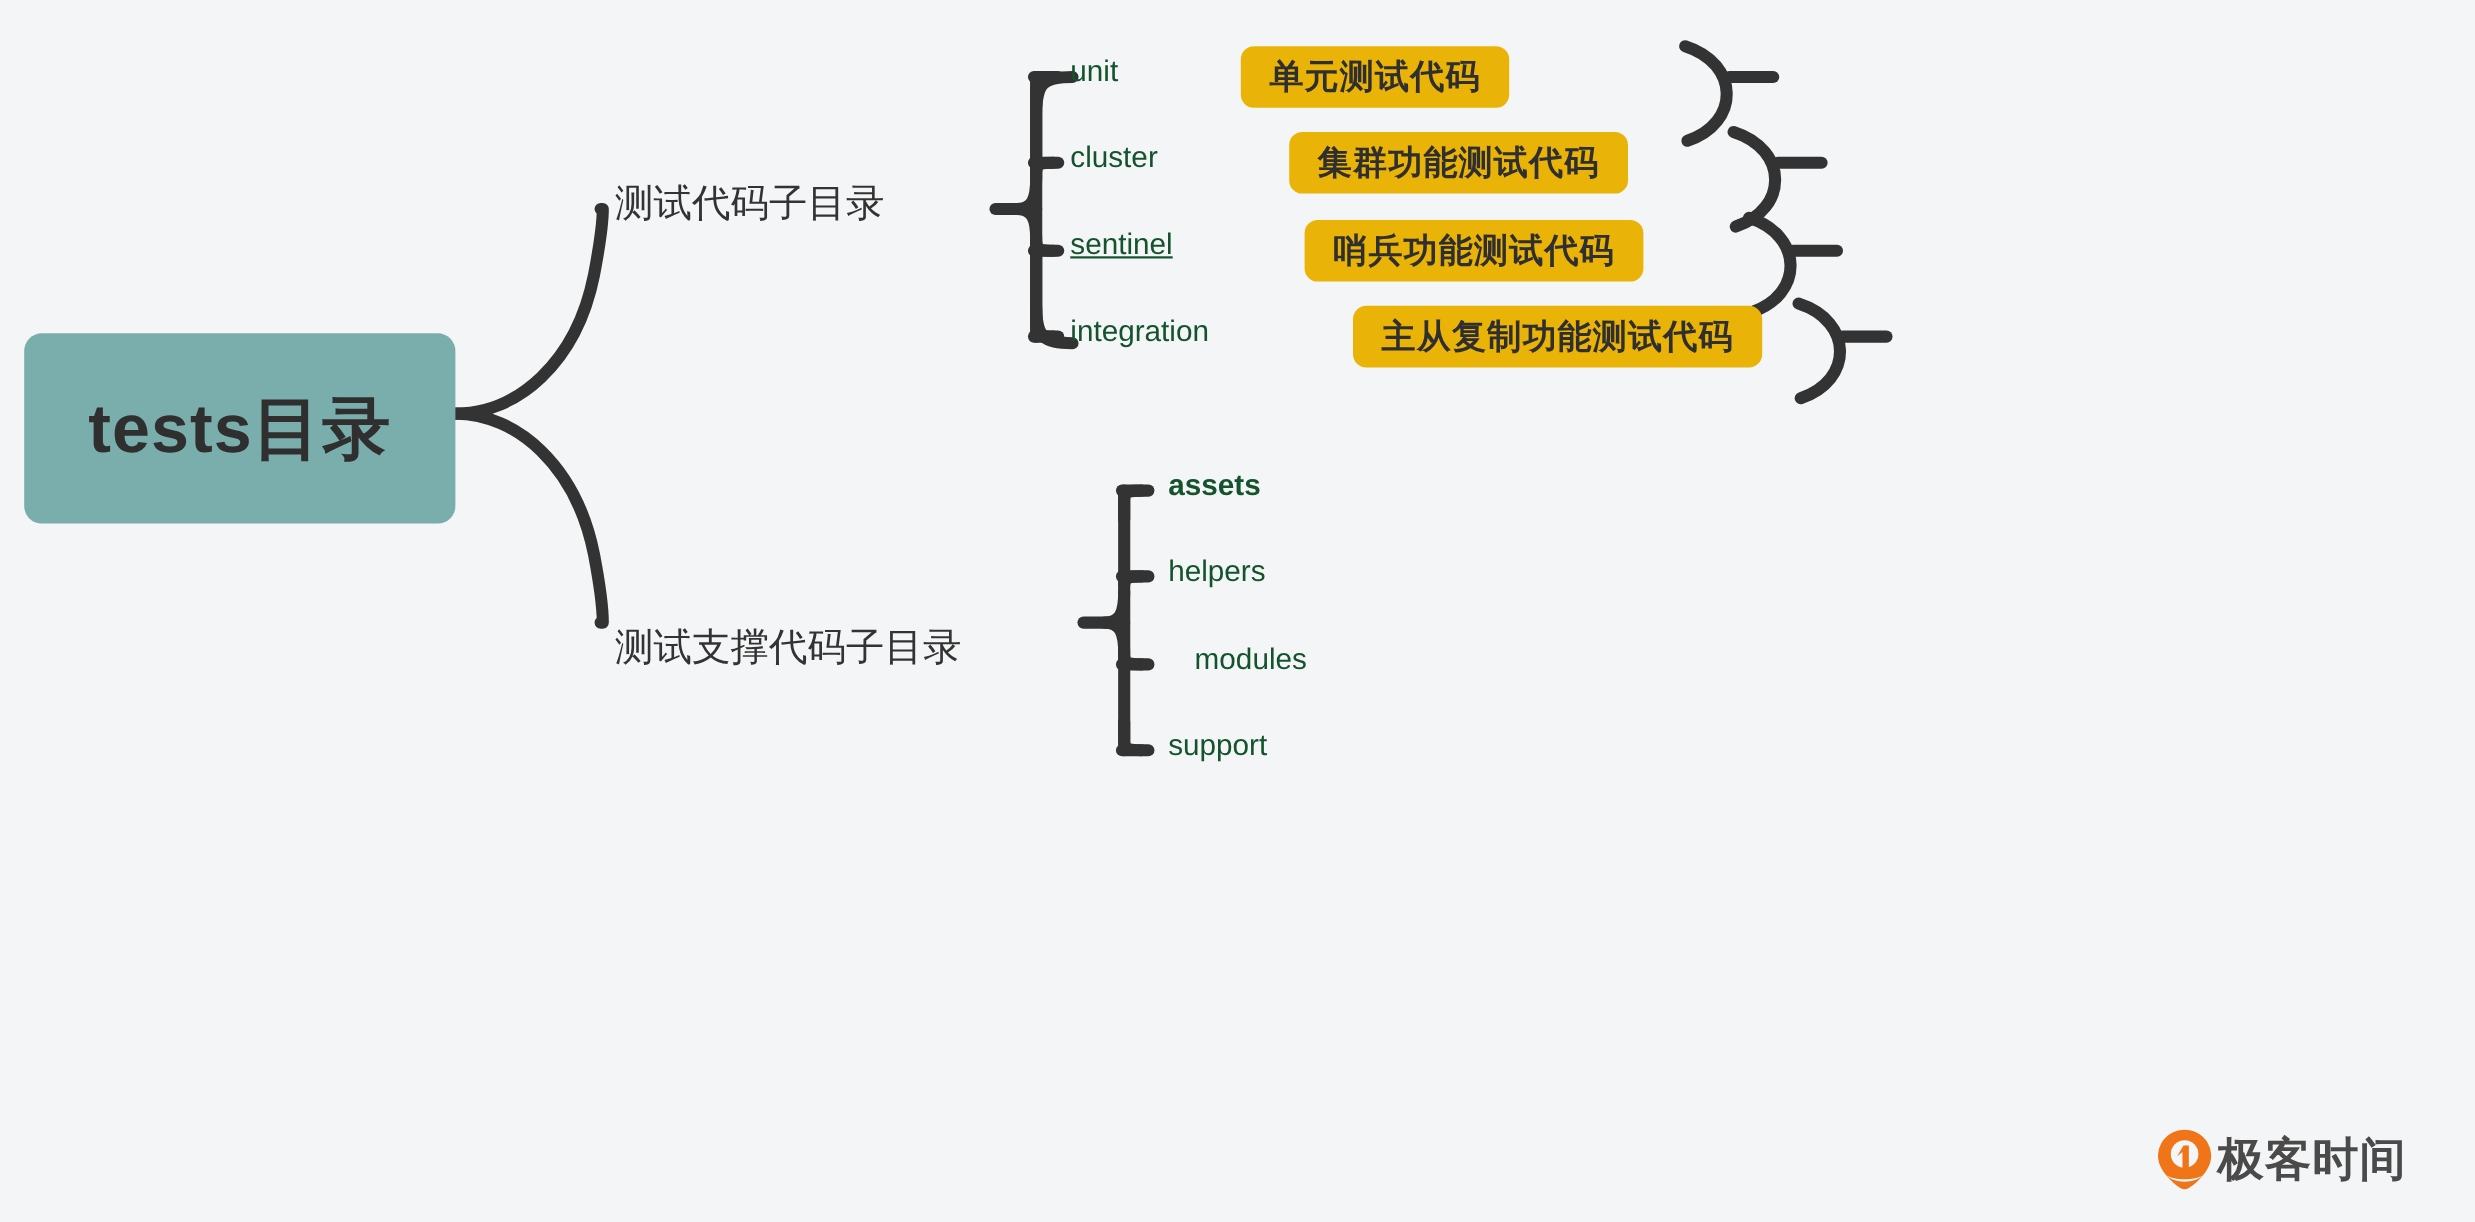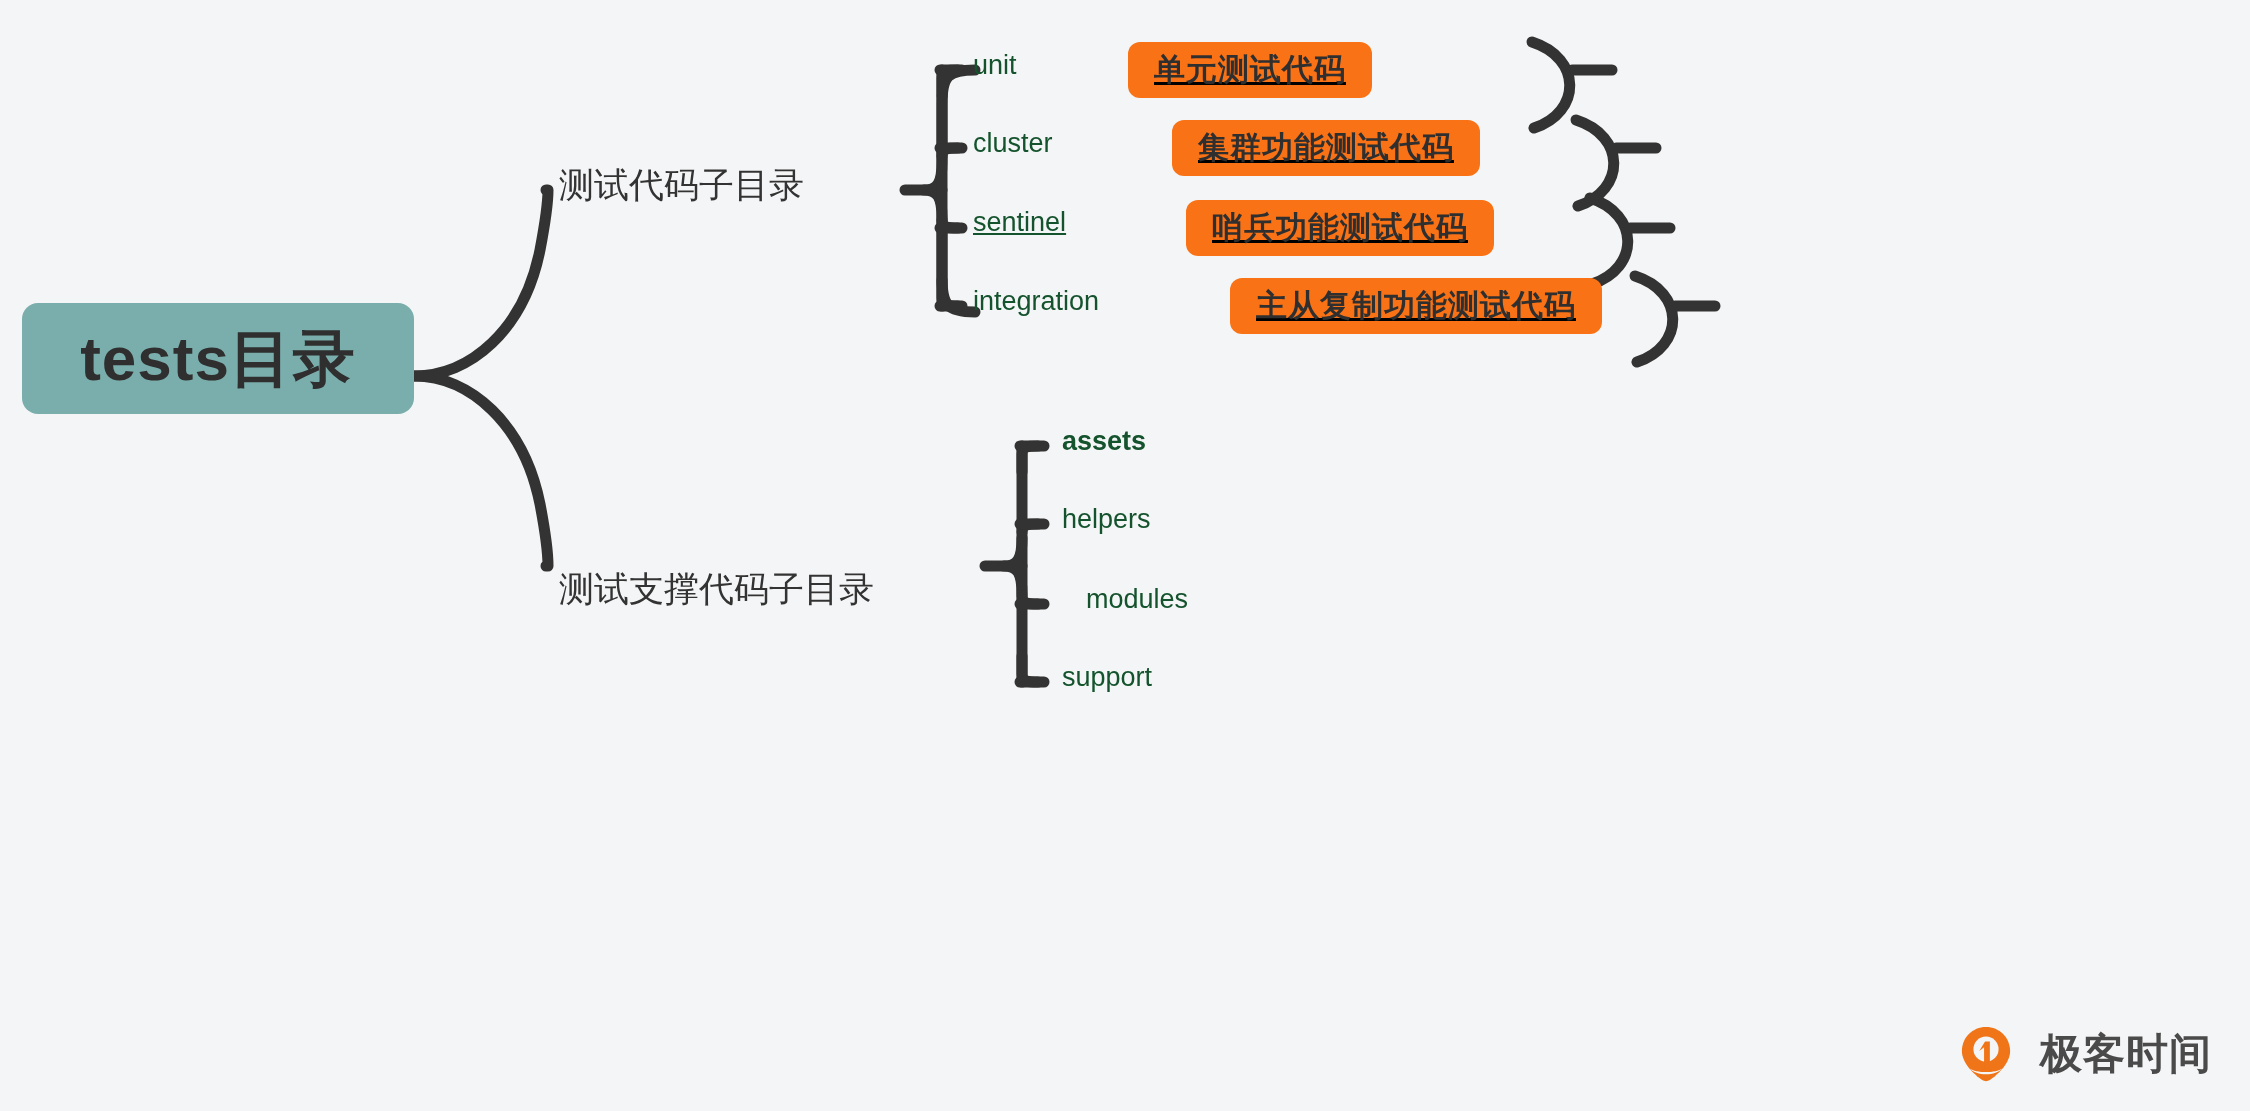--- a/index.html
+++ b/index.html
@@ -24,21 +24,21 @@
     height: 1111px;
     pointer-events: none;
   }
 
   
   .root-node {
     position: absolute;
     left: 22px;
     top: 303px;
     width: 392px;
-    height: 111px;
+    height: 173px;
     background: #7aaeac;
     border-radius: 16px;
     display: flex;
     align-items: center;
     justify-content: center;
   }
   .root-label {
     font-size: 62px;
     font-weight: bold;
     color: #2f2f2f;
@@ -63,44 +63,43 @@
     font-size: 27px;
     color: #14532d;
     white-space: nowrap;
     line-height: 1;
   }
 
   
   .chip {
     position: absolute;
     height: 56px;
-    background: #f97316;
+    background: #eab308;
     border-radius: 12px;
     display: flex;
     align-items: center;
     justify-content: center;
     padding: 0 26px;
-    text-decoration: underline;
   }
   .chip-label {
     font-size: 31px;
     font-weight: bold;
     color: #2f2f2f;
     white-space: nowrap;
     letter-spacing: 1px;
   }
 
   
   .watermark {
     position: absolute;
     left: 1960px;
     top: 1026px;
     display: flex;
     align-items: flex-end;
-    gap: 28px;
+    gap: 4px;
   }
   .wm-logo {
     width: 52px;
     height: 56px;
     flex: 0 0 auto;
   }
   .wm-text {
     font-size: 42px;
     font-weight: bold;
     color: #4a4a4a;

